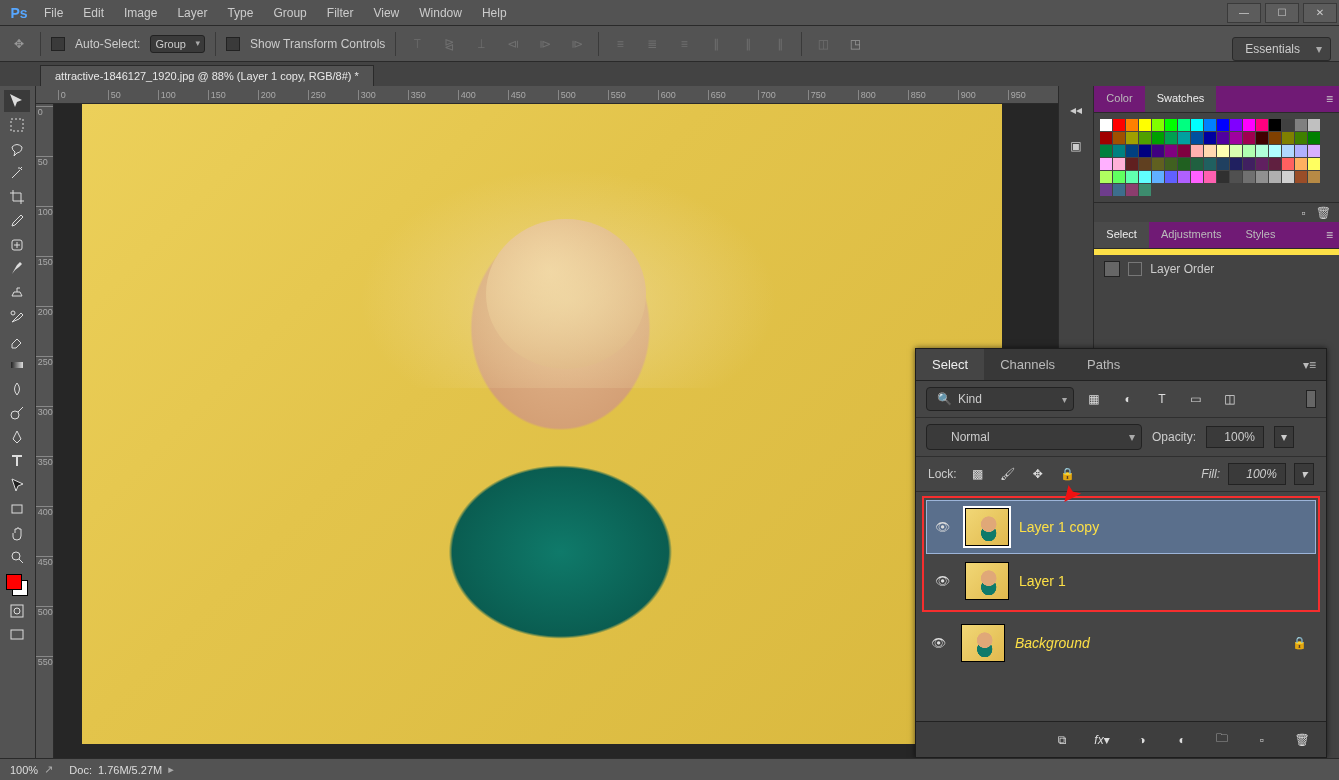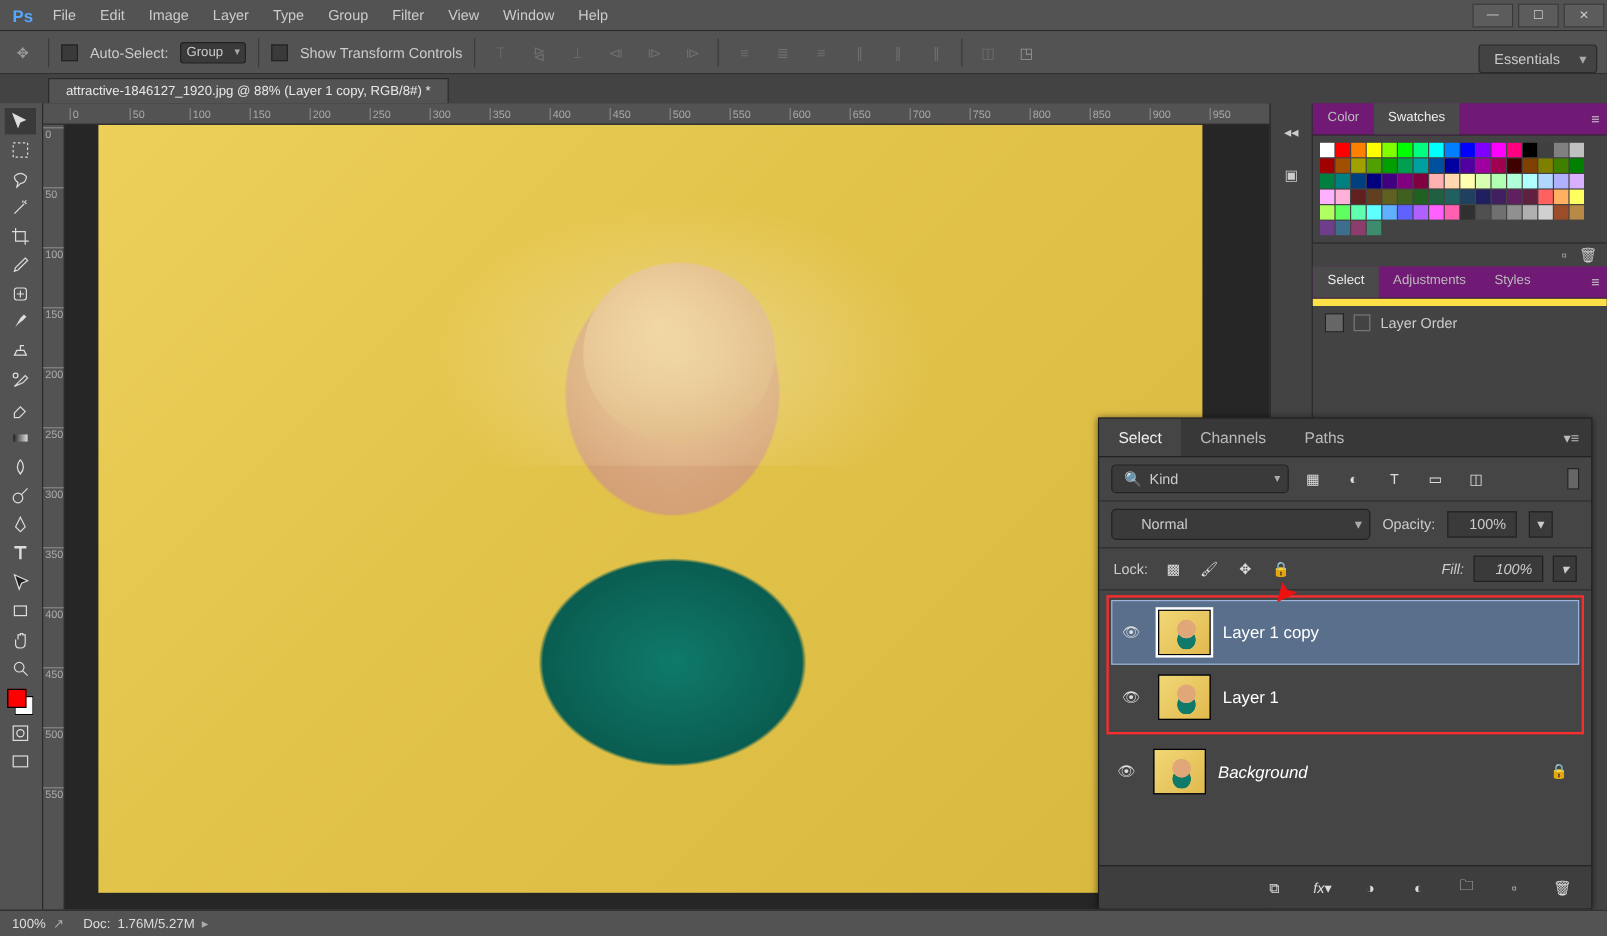--- a/index.html
+++ b/index.html
@@ -86,21 +86,21 @@
 .lockic{width:18px;text-align:center;color:#ddd;}
 .fill-wrap{margin-left:auto;display:flex;align-items:center;gap:8px;font-style:italic;}
 .layer-list{padding:4px 6px 0;}
 .rbox{border:2px solid #f62e2e;padding:2px;}
 .layer-item{display:flex;align-items:center;gap:10px;padding:7px 8px;border:1px solid transparent;}
 .layer-item.sel{background:#5a6f8c;border:1px solid #9cb4d9;color:#fff;}
 .eye{width:20px;color:#ddd;}
 .lthumb{width:44px;height:38px;background:linear-gradient(135deg,#f1d776,#e1b94e);border:1px solid #000;position:relative;}
 .lthumb::after{content:"";position:absolute;inset:4px;background:radial-gradient(circle at 55% 40%,#e0a878 30%,transparent 32%),radial-gradient(ellipse at 55% 72%,#0f7a6a 28%,transparent 30%);}
 .lthumb.selout{outline:2px solid #fff;}
-.lname{font-size:14px;color:#ffffff;}
+.lname{font-size:14px;color:#fde047;}
 .lname.italic{font-style:italic;}
 .locki{margin-left:auto;color:#ddd;padding-right:4px;}
 .red-arrow{position:absolute;right:220px;top:113px;pointer-events:none;}
 .red-arrow svg{width:56px;height:42px;}
 .lp-footer{position:absolute;left:0;right:0;bottom:0;height:36px;border-top:1px solid #222;background:#3e3e3e;display:flex;align-items:center;justify-content:flex-end;gap:20px;padding:0 14px;color:#ddd;}
 .lp-footer .fi{width:20px;text-align:center;}
 
 
 .statusbar{position:absolute;left:0;right:0;bottom:0;height:22px;background:#535353;border-top:1px solid #2a2a2a;display:flex;align-items:center;padding:0 10px;font-size:11px;color:#ddd;gap:16px;}
 .statusbar .sbx{display:flex;align-items:center;gap:6px;}

